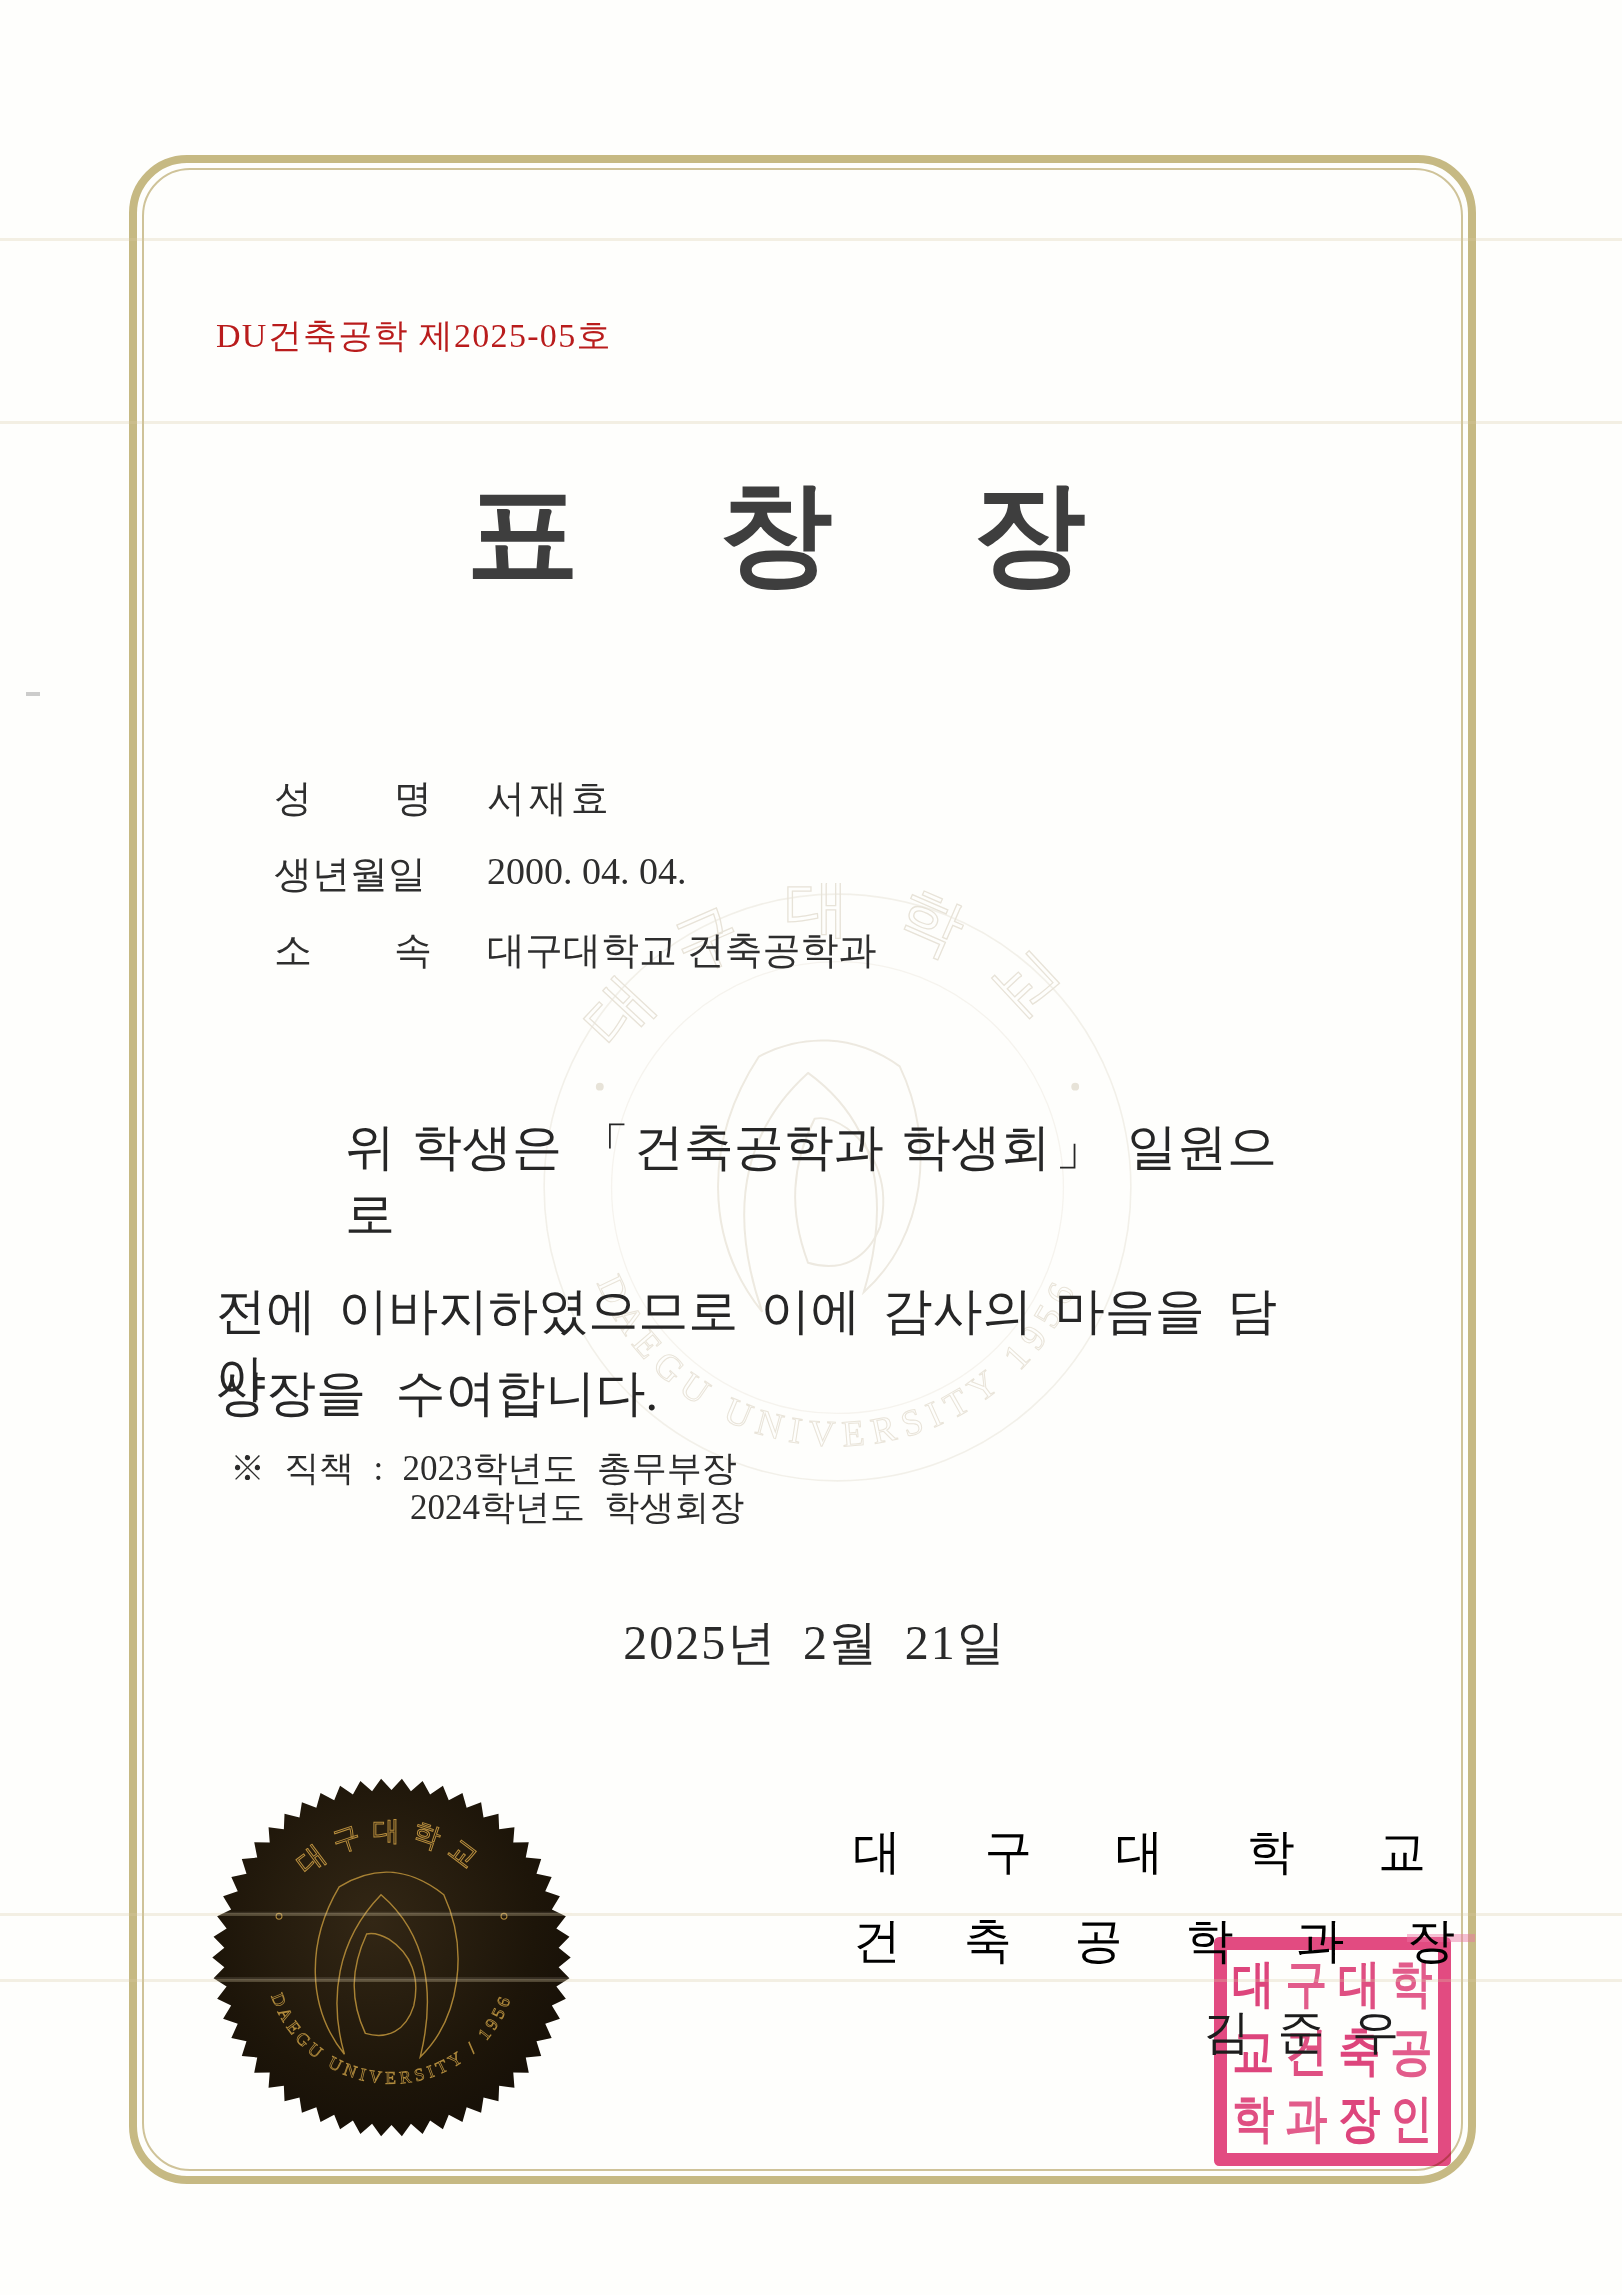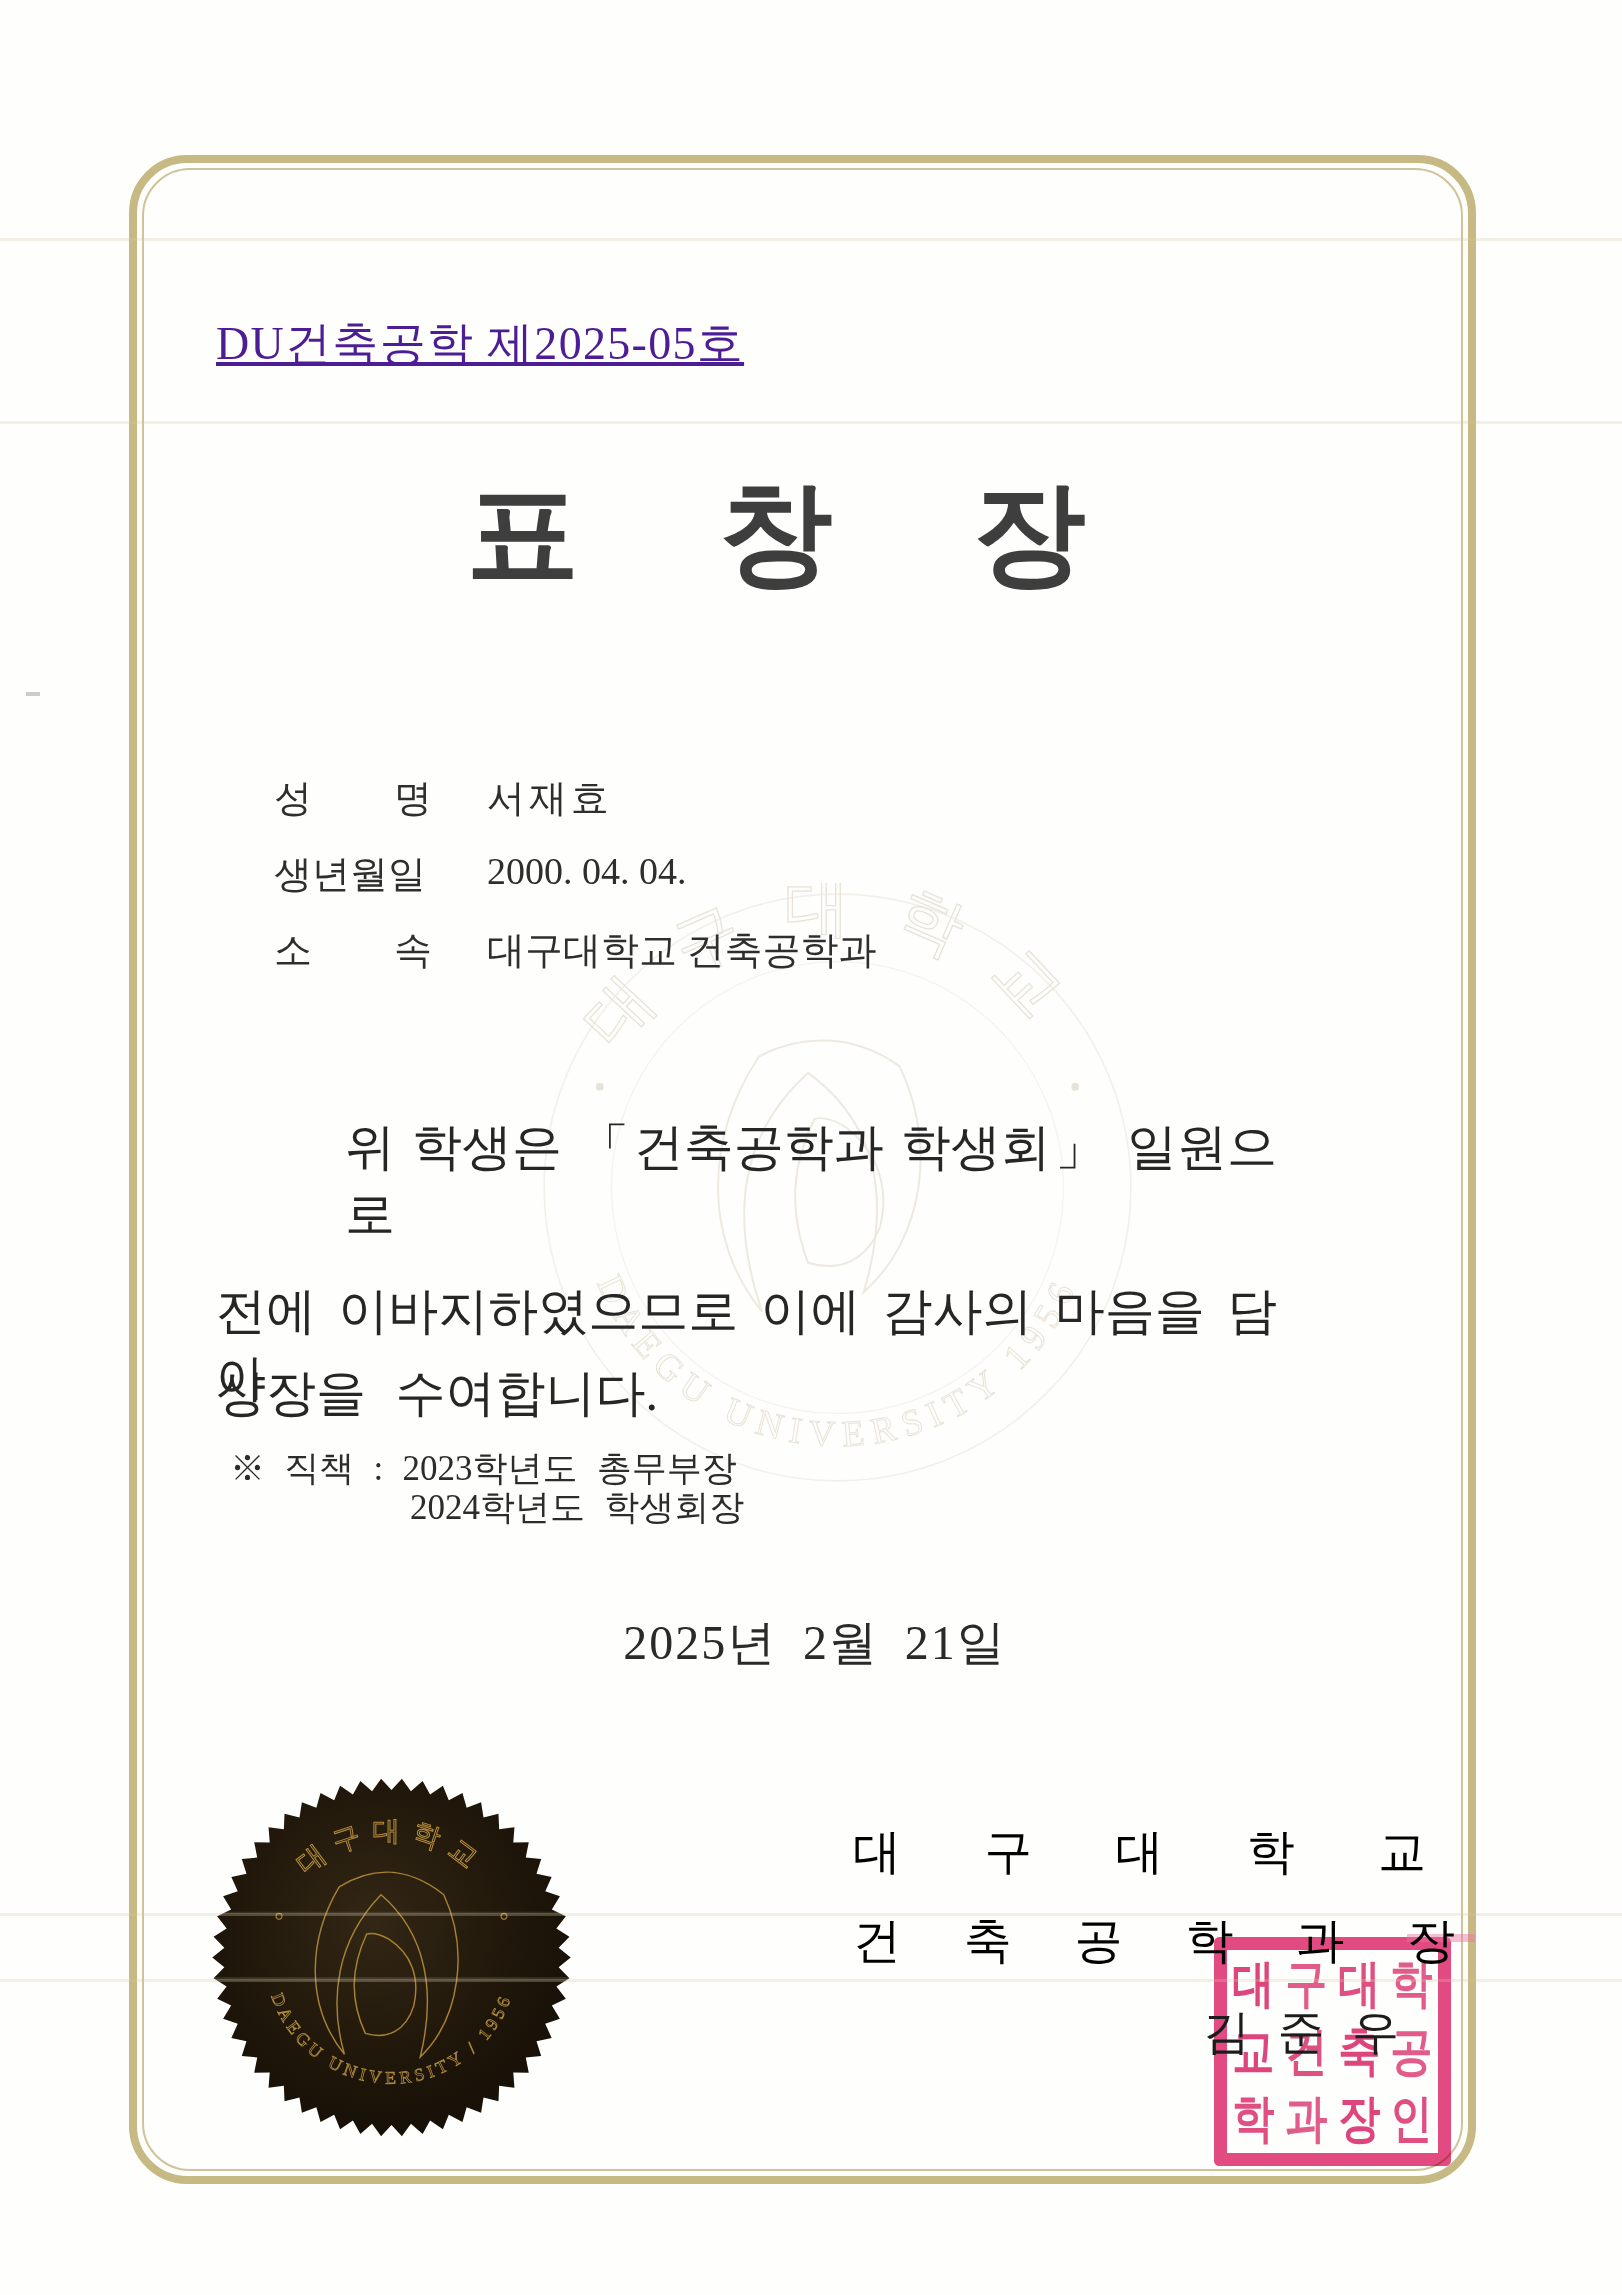--- a/index.html
+++ b/index.html
@@ -16,21 +16,21 @@
   }
   .frame::after{
     content:"";position:absolute;inset:4.6px;border:2.6px solid #cfc399;
     border-radius:48px;
   }
   
   .streak{position:absolute;left:0;width:1622px;background:rgba(214,200,160,0.28);z-index:40;}
   
   .watermark{position:absolute;left:533px;top:883px;z-index:1;opacity:0.55;}
   
-  .doc-number{position:absolute;left:216px;top:313px;font-size:46px;letter-spacing:1.3px;color:#4c1d95;z-index:3;text-decoration:underline;}
+  .doc-number{position:absolute;left:216px;top:313px;font-size:34px;letter-spacing:1.3px;color:#b91c1c;z-index:3;}
   .title{
     position:absolute;left:804px;top:458px;transform:translateX(-50%);
     font-size:113px;font-weight:600;letter-spacing:56px;white-space:nowrap;
     color:#3e3e3e;z-index:3;
   }
   .field-row{position:absolute;font-size:38px;color:#2e2e2e;z-index:3;white-space:nowrap;}
   .field-label-justify{
     position:absolute;left:274px;width:158px;display:inline-block;
     text-align:justify;text-align-last:justify;
   }

